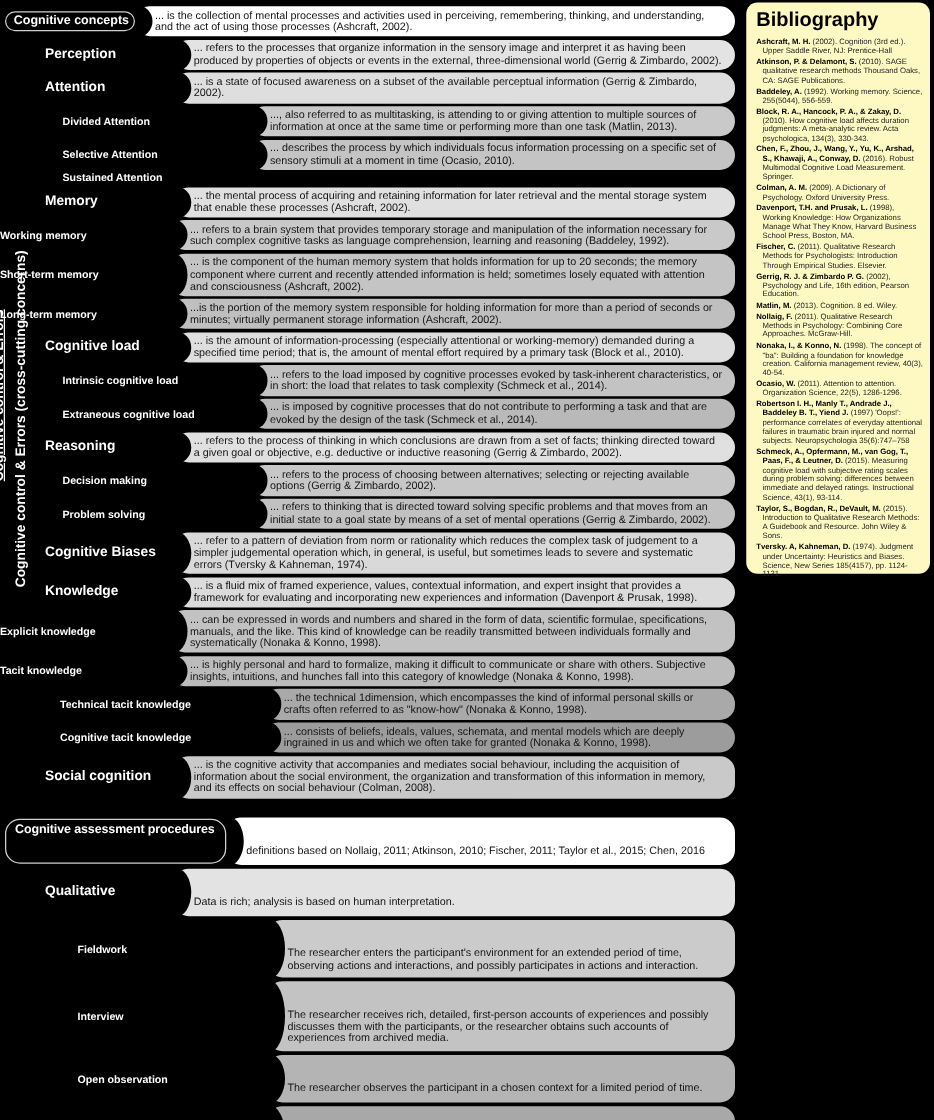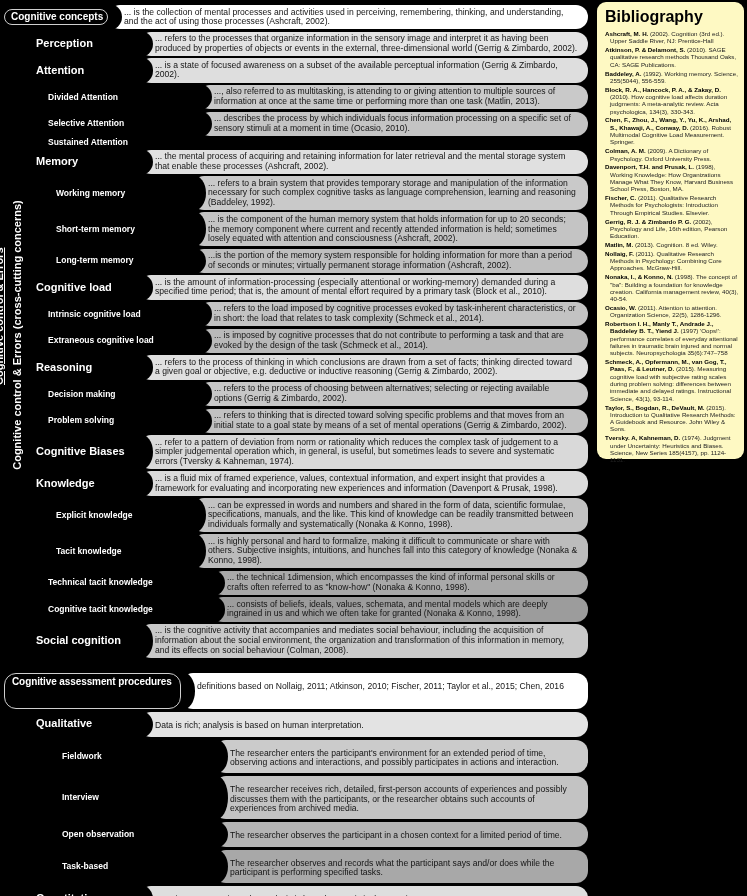--- a/index.html
+++ b/index.html
@@ -15,26 +15,26 @@
        display:flex;min-height:11px;}
   .def::before{content:"";position:absolute;left:-10px;top:-1px;bottom:-1px;width:24px;background:#000;
        border-radius:0 13px 13px 0 / 0 50% 50% 0;z-index:1;}
   .def > span{position:relative;z-index:2;}
   
   .r-l1  .lab{width:104px;padding-left:4px;}
   .r-l1  .lab .pill{border:1px solid #cfcfcf;border-radius:11px;padding:2px 4px 2px 6px;font-size:10px;white-space:nowrap;width:100%;}
   .r-l1b .lab{width:177px;padding-left:4px;}
   .r-l1b .lab .pill{border:1px solid #cfcfcf;border-radius:12px;padding:3px 6px 20px 7px;font-size:10px;letter-spacing:-0.1px;white-space:nowrap;width:100%;}
   .r-l2  .lab,.r-l2b .lab{width:103px;padding-left:36px;font-size:11px;white-space:nowrap;}
-  .r-l3a .lab{width:150px;font-size:8.5px;margin-left:48px;}
-  .r-l3m .lab{width:136px;padding-left:56px;font-size:8.5px;}
+  .r-l3a .lab{width:150px;padding-left:50px;font-size:8.5px;}
+  .r-l3m .lab{width:136px;font-size:8.5px;}
   .r-l4  .lab{width:163px;padding-left:48px;font-size:8.5px;}
   .r-l3b .lab{width:152px;padding-left:62px;font-size:8.5px;}
   .sec-gap{height:13px;}
-  .sec2 .def{padding-top:9px;padding-bottom:5px;}
+  .sec2 .def{padding-top:22px;padding-bottom:5px;}
   .sec2 .row{margin-bottom:3px;}
   
   #vlabel{position:absolute;left:11px;top:505px;transform-origin:0 0;transform:rotate(-90deg);
      width:340px;color:#fff;font-weight:bold;font-size:11px;white-space:nowrap;text-align:center;z-index:5;}
   #vlabel-clip{position:absolute;left:-7px;top:385px;transform-origin:0 0;transform:rotate(-90deg);
      width:190px;color:#fff;font-weight:bold;font-size:11px;white-space:nowrap;text-decoration:underline;z-index:5;}
   
   #biblio{position:absolute;left:597px;top:2px;width:147px;height:457px;background:#fef9c3;border-radius:9px;
      padding:6px 5px 4px 8px;box-sizing:border-box;color:#000;}
   #biblio h1{margin:0 0 4px 0;font-size:16px;font-weight:bold;}

